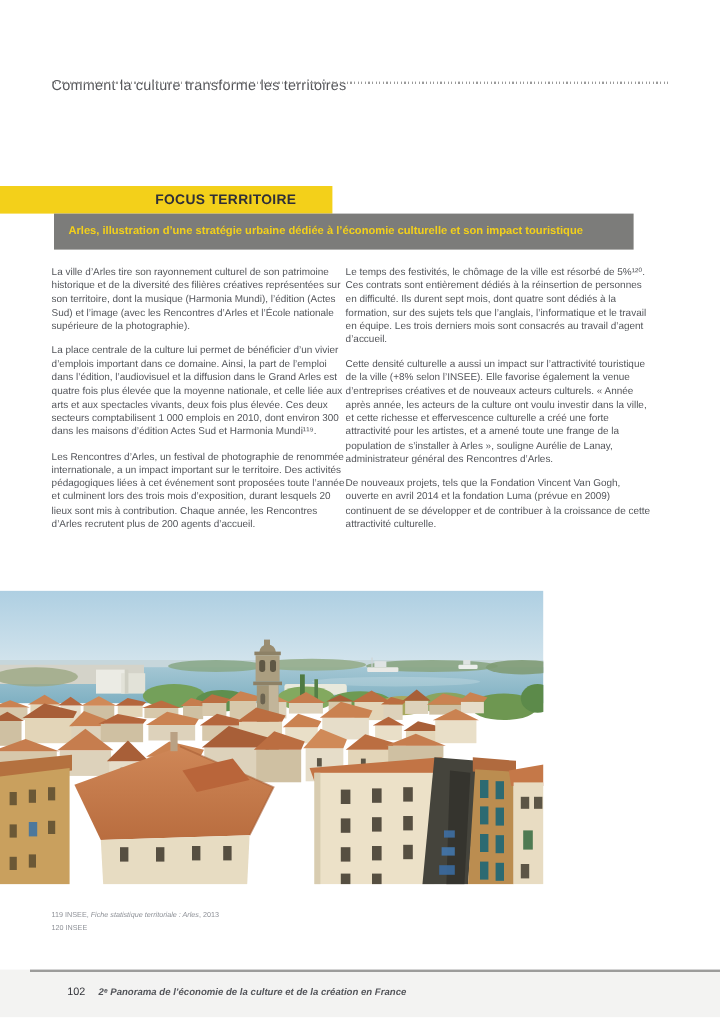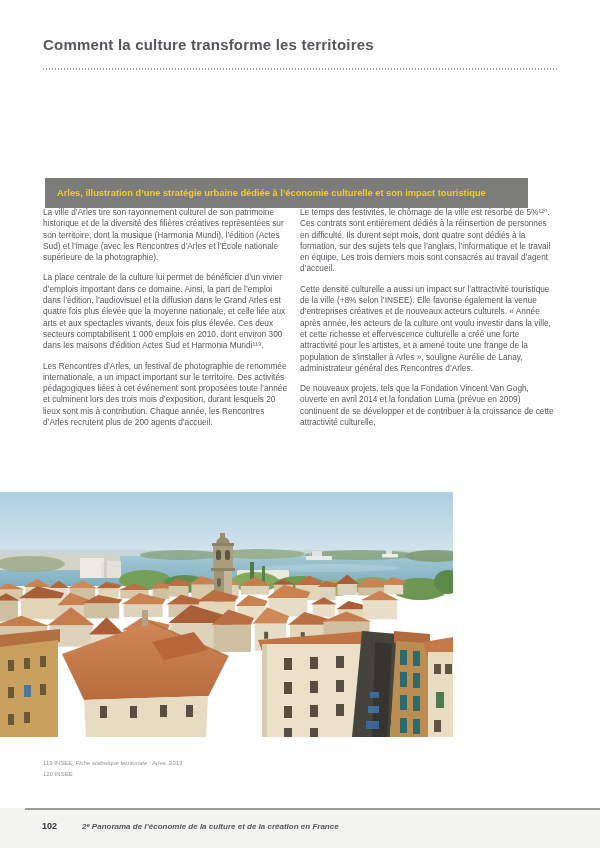--- a/index.html
+++ b/index.html
@@ -2,73 +2,76 @@
 <html><head>
 <meta charset="utf-8">
 <style>
   html,body{margin:0;padding:0;background:#ffffff;}
   .page{
     position:relative;width:600px;height:848px;background:#ffffff;
     font-family:"Liberation Sans","DejaVu Sans",sans-serif;overflow:hidden;
   }
   
   .running-head{
-    position:absolute;left:43px;top:36px;font-size:15px;font-weight:bold;
+    position:absolute;left:43px;top:64px;font-size:12px;font-weight:normal;
     color:#55565a;letter-spacing:.2px;
   }
   .dotted-rule{
     position:absolute;left:43px;top:68px;width:514px;height:2px;
     background-image:repeating-linear-gradient(90deg,#9a9a9a 0 1px,transparent 1px 3px);
   }
   
   .focus-bar{
     position:absolute;left:0;top:155px;width:277px;height:23px;
     background:#f3d01a;display:flex;align-items:center;justify-content:flex-end;
     padding-right:30px;box-sizing:border-box;
   }
   .focus-bar span{font-size:11.5px;font-weight:bold;color:#2f2f38;letter-spacing:.3px;}
   .sub-banner{
     position:absolute;left:45px;top:178px;width:483px;box-sizing:border-box;
     background:#7c7c7a;padding:4px 28px 6px 12px;min-height:30px;
   }
   .sub-banner span{font-size:9.3px;line-height:1.3;font-weight:bold;color:#f3d01a;}
   
   .article{
-    position:absolute;left:43px;top:207px;width:515px;display:flex;gap:12px;
+    position:absolute;left:43px;top:221px;width:515px;display:flex;
   }
   .col{font-size:8.3px;line-height:11.3px;color:#54565b;}
   .col.left{width:245px;}
   .col.right{width:258px;}
   .col p{margin:0 0 9px 0;}
   
   .photo{
     position:absolute;left:0;top:492px;width:453px;height:245px;overflow:hidden;
   }
   .photo svg{display:block;}
   
   .footnotes{
     position:absolute;left:43px;top:758px;font-size:6px;line-height:11px;color:#8f9298;
   }
   .footnotes .it{font-style:italic;}
   
   .footer{
     position:absolute;left:0;top:808px;width:600px;height:40px;background:#f3f3f2;
   }
   .footer .rule{position:absolute;left:25px;top:0;width:575px;height:2px;background:#9c9c9b;}
-  .footer .pageno{position:absolute;left:42px;top:13px;font-size:9px;font-weight:bold;color:#33343a;}
+  .footer .pageno{position:absolute;left:56px;top:13px;font-size:9px;font-weight:normal;color:#33343a;}
   .footer .ftitle{position:absolute;left:82px;top:14px;font-size:8px;font-weight:bold;color:#53555a;font-style:italic;}
 </style>
 </head>
 <body>
 
 <div class="page">
 
   <div class="running-head">Comment la culture transforme les territoires</div>
   <div class="dotted-rule"></div>
 
+  <div class="focus-bar">
+    <span>FOCUS TERRITOIRE</span>
+  </div>
 
   <div class="sub-banner">
     <span>Arles, illustration d’une stratégie urbaine dédiée à l’économie culturelle et son impact touristique</span>
   </div>
 
   <div class="article">
     <div class="col left">
       <p>La ville d’Arles tire son rayonnement culturel de son patrimoine historique et de la diversité des filières créatives représentées sur son territoire, dont la musique (Harmonia Mundi), l’édition (Actes Sud) et l’image (avec les Rencontres d’Arles et l’École nationale supérieure de la photographie).</p>
       <p>La place centrale de la culture lui permet de bénéficier d’un vivier d’emplois important dans ce domaine. Ainsi, la part de l’emploi dans l’édition, l’audiovisuel et la diffusion dans le Grand Arles est quatre fois plus élevée que la moyenne nationale, et celle liée aux arts et aux spectacles vivants, deux fois plus élevée. Ces deux secteurs comptabilisent 1 000 emplois en 2010, dont environ 300 dans les maisons d’édition Actes Sud et Harmonia Mundi¹¹⁹.</p>
       <p>Les Rencontres d’Arles, un festival de photographie de renommée internationale, a un impact important sur le territoire. Des activités pédagogiques liées à cet événement sont proposées toute l’année et culminent lors des trois mois d’exposition, durant lesquels 20 lieux sont mis à contribution. Chaque année, les Rencontres d’Arles recrutent plus de 200 agents d’accueil.</p>

